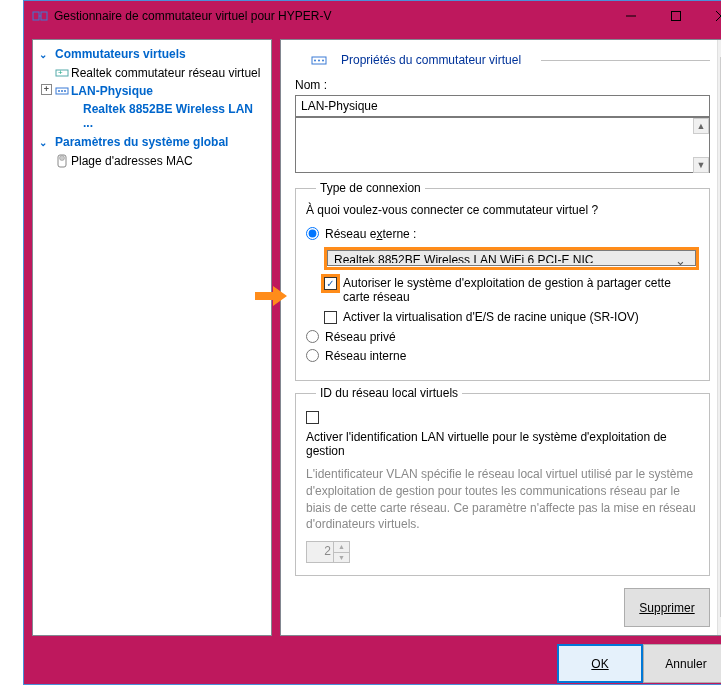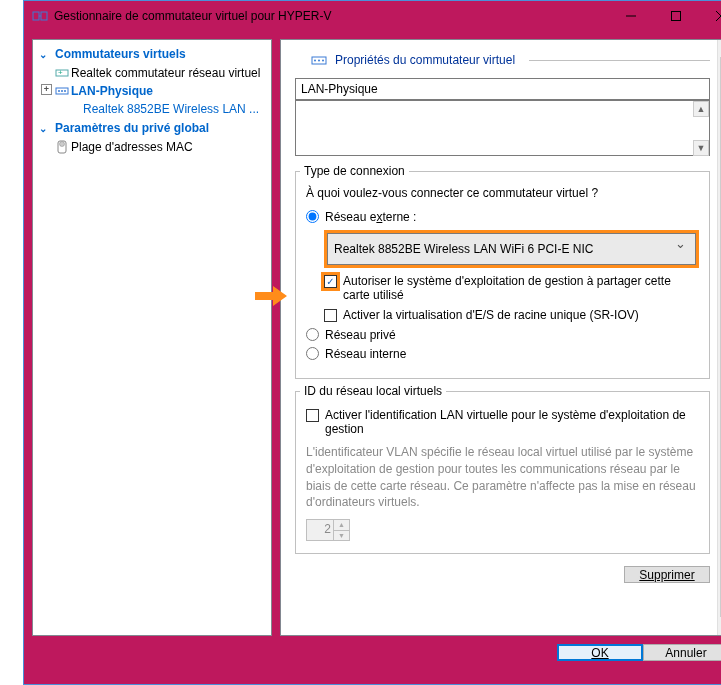--- a/index.html
+++ b/index.html
@@ -14,46 +14,46 @@
   .sidebar { width: 240px; border: 1px solid #828790; background: #fff; padding: 4px 2px; overflow: auto; }
   .tree-hdr { color: #0066cc; font-weight: bold; padding: 3px 6px 3px 20px; display: flex; align-items: center; position: relative; }
   .tree-hdr .chev { position: absolute; left: 4px; font-size: 10px; color: #0066cc; }
   .tree-item { padding: 2px 6px 2px 36px; display: flex; align-items: center; position: relative; }
   .tree-item .exp { position: absolute; left: 6px; top: 2px; width: 11px; height: 11px; border: 1px solid #888; font-size: 9px; line-height: 9px; text-align: center; color: #555; background: #fff; }
   .tree-item .ticon { position: absolute; left: 20px; top: 2px; }
   .tree-item.level2 { padding-left: 48px; color: #0066cc; }
   .tree-item.sub2 { padding-left: 48px; color: #666; font-size: 11px; }
   .content { flex: 1; border: 1px solid #828790; background: #fff; padding: 0; position: relative; display: flex; flex-direction: column; }
   .content-inner { flex: 1; overflow-y: auto; padding: 8px 14px 8px 14px; }
-  .section-title { display: flex; align-items: center; gap: 8px; margin: 4px 0 10px 0; padding-left: 16px; }
+  .section-title { display: flex; align-items: center; gap: 14px; margin: 4px 0 10px 0; padding-left: 16px; }
   .section-title .st-icon { width: 16px; height: 16px; }
   .section-title .st-label { color: #003399; font-size: 12px; }
   .section-title .st-line { flex: 1; height: 1px; background: #c0c0c0; margin-left: 6px; }
   .field-label { display: block; margin: 6px 0 3px 0; }
   .textbox { width: 100%; border: 1px solid #7a7a7a; padding: 3px 5px; font-size: 12px; height: 22px; }
   .textarea-wrap { position: relative; width: 100%; }
   .textarea { width: 100%; border: 1px solid #7a7a7a; padding: 3px 5px; font-size: 12px; height: 56px; resize: none; }
   .scroll-arrow { position: absolute; right: 1px; width: 16px; height: 16px; background: #f0f0f0; border: 1px solid #ccc; font-size: 9px; display: flex; align-items: center; justify-content: center; color: #666; }
   .groupbox { border: 1px solid #c0c0c0; padding: 10px 10px 12px 10px; margin: 12px 0; position: relative; }
-  .groupbox > legend, .groupbox > .legend { position: absolute; top: -8px; left: 4px; background: #fff; padding: 0 4px; font-size: 12px; }
+  .groupbox > legend, .groupbox > .legend { position: absolute; top: -8px; left: 20px; background: #fff; padding: 0 4px; font-size: 12px; }
   .prompt { margin: 4px 0 10px 0; }
   .radio-row { display: flex; align-items: flex-start; gap: 6px; margin: 5px 0; }
   .radio-row input[type=radio] { margin: 0; }
   .select-wrap { margin: 6px 0 6px 18px; border: 3px solid #ff8c1a; padding: 0; position: relative; }
-  .select { width: 100%; height: 32px; border: 1px solid #7a7a7a; background: #eaeaea; padding: 2px 22px 2px 6px; font-size: 12px; appearance: none; }
+  .select { width: 100%; height: 16px; border: 1px solid #7a7a7a; background: #eaeaea; padding: 2px 22px 2px 6px; font-size: 12px; appearance: none; }
   .select-wrap::after { content: "⌄"; position: absolute; right: 10px; top: 3px; font-size: 13px; color: #555; pointer-events: none; }
   .check-row { display: flex; align-items: flex-start; gap: 6px; margin: 6px 0 6px 18px; }
   .check-row.hl .cbx { outline: 3px solid #ff8c1a; }
   .cbx { width: 13px; height: 13px; border: 1px solid #333; background: #fff; display: inline-flex; align-items: center; justify-content: center; font-size: 10px; color: #1a5fb4; flex-shrink: 0; margin-top: 1px; }
   .disabled-text { color: #8a8a8a; margin: 8px 0; line-height: 1.4; }
   .spin { width: 44px; height: 22px; border: 1px solid #bfbfbf; background: #f0f0f0; color: #8a8a8a; text-align: right; padding: 2px 18px 2px 4px; margin: 4px 0 0 0; position: relative; }
   .spin .sp-btns { position: absolute; right: 0; top: 0; bottom: 0; width: 16px; display: flex; flex-direction: column; }
   .spin .sp-btns div { flex:1; border-left: 1px solid #bfbfbf; font-size: 7px; display:flex; align-items:center; justify-content:center; color:#aaa; }
   .btn-row-right { display: flex; justify-content: flex-end; margin-top: 8px; }
-  .wbtn { min-width: 86px; height: 17px; border: 1px solid #adadad; background: #e1e1e1; font-size: 12px; padding: 0 12px; display: inline-flex; align-items: center; justify-content: center; }
+  .wbtn { min-width: 86px; height: 39px; border: 1px solid #adadad; background: #e1e1e1; font-size: 12px; padding: 0 12px; display: inline-flex; align-items: center; justify-content: center; }
   .info-row { display: flex; align-items: flex-start; gap: 8px; margin-top: 10px; padding-top: 8px; }
   .vscroll { position: absolute; right: 0; top: 0; bottom: 0; width: 17px; background: #f0f0f0; border-left: 1px solid #e0e0e0; display: flex; flex-direction: column; justify-content: space-between; }
   .vscroll .arr { height: 17px; display: flex; align-items: center; justify-content: center; font-size: 9px; color: #666; }
   .vscroll .thumb { position: absolute; left: 2px; right: 2px; top: 17px; height: 560px; background: #cdcdcd; }
   .footer { height: 40px; border-top: 0; display: flex; align-items: flex-start; justify-content: flex-end; padding: 0 14px; }
   .footer .wbtn.primary { border: 2px solid #0078d7; background: #e5f1fb; }
   .pointer-arrow { position: absolute; left: -26px; top: 244px; width: 32px; height: 24px; pointer-events: none; }
   svg { display: block; }
   .u { text-decoration: underline; }
 </style>
@@ -112,26 +112,26 @@
         <span class="ticon">
           <svg width="14" height="14">
               <rect x="1" y="4" width="12" height="6" fill="#fff" stroke="#3a7bd5" stroke-width="1"></rect>
               <circle cx="4" cy="7" r="1" fill="#3a7bd5"></circle>
               <circle cx="7" cy="7" r="1" fill="#3a7bd5"></circle>
               <circle cx="10" cy="7" r="1" fill="#3a7bd5"></circle>
             </svg>
         </span>
         <span>LAN-Physique</span>
       </div>
-      <div class="tree-item level2" style="font-weight:normal;">
+      <div class="tree-item level2" style="font-weight:bold;">
         <span>Realtek 8852BE Wireless LAN ...</span>
       </div>
       <div class="tree-hdr">
         <span class="chev">⌄</span>
-        <span>Paramètres du privé global</span>
+        <span>Paramètres du système global</span>
       </div>
       <div class="tree-item">
         <span class="ticon">
           <svg width="14" height="14">
               <rect x="3" y="1" width="8" height="12" rx="2" fill="#fff" stroke="#888"></rect>
               <circle cx="7" cy="4" r="2.5" fill="#ccc" stroke="#888" stroke-width="0.5"></circle>
             </svg>
         </span>
         <span>Plage d'adresses MAC</span>
       </div>
@@ -153,20 +153,21 @@
                 <rect x="1" y="5" width="14" height="7" fill="#fff" stroke="#3a7bd5" stroke-width="1"></rect>
                 <circle cx="4" cy="8.5" r="1" fill="#3a7bd5"></circle>
                 <circle cx="8" cy="8.5" r="1" fill="#3a7bd5"></circle>
                 <circle cx="12" cy="8.5" r="1" fill="#3a7bd5"></circle>
               </svg>
           </span>
           <span class="st-label">Propriétés du commutateur virtuel</span>
           <span class="st-line"></span>
         </div>
 
+        <label class="field-label">Nom :</label>
         <input class="textbox" type="text" value="LAN-Physique" style="">
 
         <div class="textarea-wrap">
           <textarea class="textarea" style=""></textarea>
           <div class="scroll-arrow" style="top:1px;">▲</div>
           <div class="scroll-arrow" style="bottom:3px;">▼</div>
         </div>
 
         
         <div class="groupbox">
@@ -179,42 +180,42 @@
           </label>
 
           <div class="select-wrap">
             <select class="select">
               <option>Realtek 8852BE Wireless LAN WiFi 6 PCI-E NIC</option>
             </select>
           </div>
 
           <div class="check-row hl">
             <span class="cbx">✓</span>
-            <span>Autoriser le système d'exploitation de gestion à partager cette carte utilisé</span>
+            <span>Autoriser le système d'exploitation de gestion à partager cette carte réseau</span>
           </div>
 
           <div class="check-row">
             <span class="cbx"></span>
             <span>Activer la virtualisation d'E/S de racine unique (SR-IOV)</span>
           </div>
 
           <label class="radio-row">
             <input type="radio" name="conn" style="">
             <span>Réseau privé</span>
           </label>
           <label class="radio-row">
             <input type="radio" name="conn" style="">
             <span>Réseau interne</span>
           </label>
         </div>
 
         
         <div class="groupbox">
           <span class="legend">ID du réseau local virtuels</span>
-          <div class="check-row" style="margin-left:0;">
+          <div class="check-row" style="margin-left:0;flex-direction:column;">
             <span class="cbx"></span>
             <span>Activer l'identification LAN virtuelle pour le système d'exploitation de gestion</span>
           </div>
           <div class="disabled-text">L'identificateur VLAN spécifie le réseau local virtuel utilisé par le système d'exploitation de gestion pour toutes les communications réseau par le biais de cette carte réseau. Ce paramètre n'affecte pas la mise en réseau d'ordinateurs virtuels.</div>
           <div class="spin">
             <span>2</span>
             <div class="sp-btns">
               <div>▲</div>
               <div style="border-top:1px solid #bfbfbf;">▼</div>
             </div>

